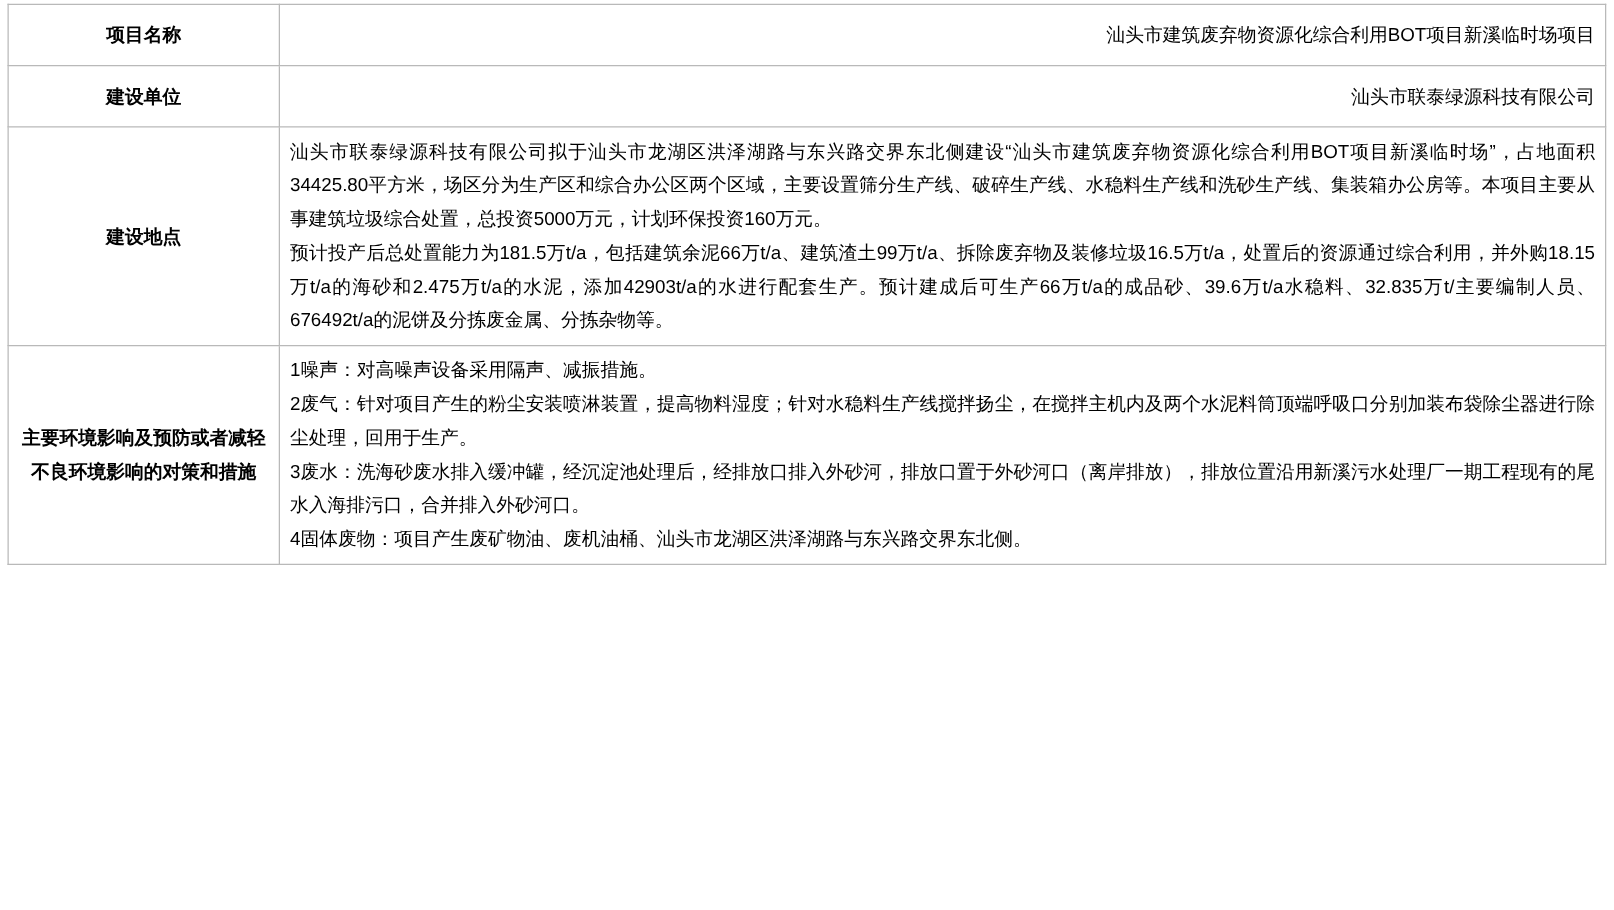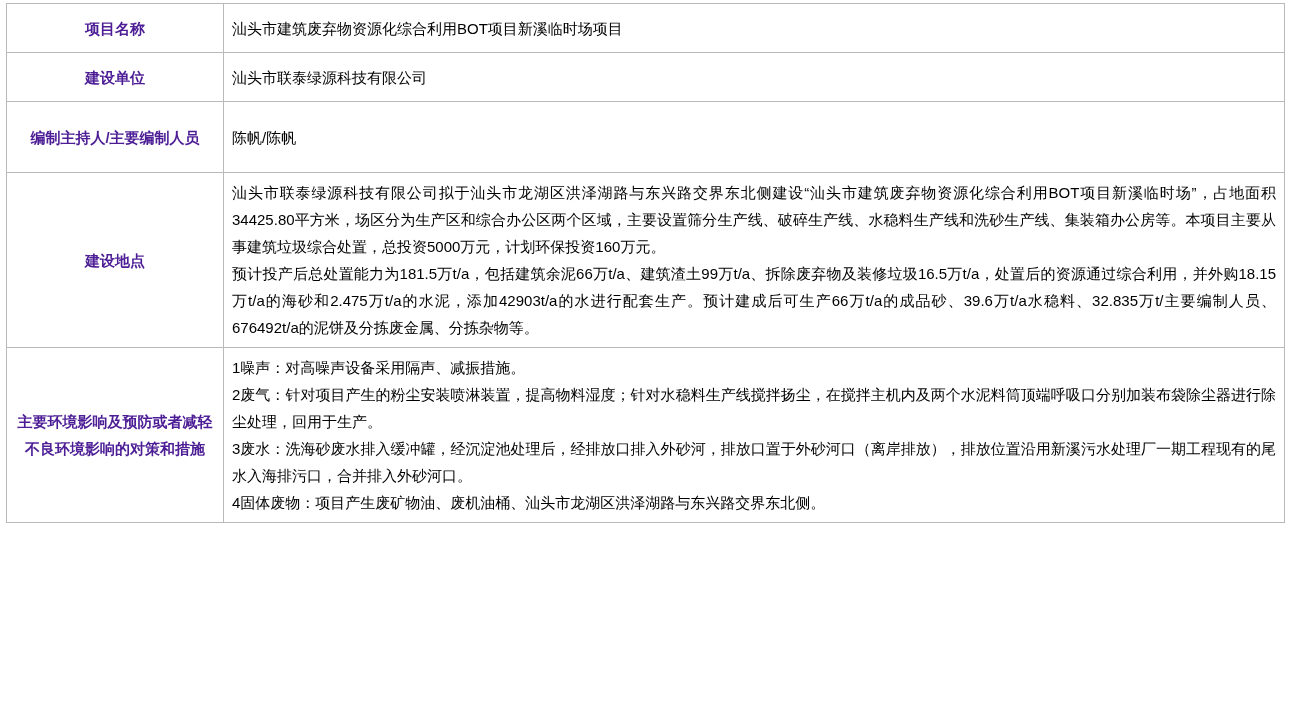--- a/index.html
+++ b/index.html
@@ -30,26 +30,26 @@
     border: 1px solid #b9b9b9;
     vertical-align: middle;
     padding: 6px 8px;
     font-size: 15px;
     line-height: 1.8;
   }
   td.label {
     width: 200px;
     text-align: center;
     font-weight: bold;
-    color: #4c1d95;
+    color: #000000;
     font-size: 15.5px;
     padding: 8px 6px;
   }
   td.value-center {
-    text-align: left;
+    text-align: right;
     font-size: 15.5px;
   }
   td.value-block {
     text-align: justify;
     text-justify: inter-ideograph;
     font-size: 15px;
     line-height: 1.95;
     padding: 8px 10px 10px 10px;
   }
   td.value-block p {
@@ -73,24 +73,20 @@
   <table class="info">
     <tbody>
       <tr class="row-name">
         <td class="label">项目名称</td>
         <td class="value-center">汕头市建筑废弃物资源化综合利用BOT项目新溪临时场项目</td>
       </tr>
       <tr class="row-unit">
         <td class="label">建设单位</td>
         <td class="value-center">汕头市联泰绿源科技有限公司</td>
       </tr>
-      <tr class="row-person">
-        <td class="label">编制主持人/主要编制人员</td>
-        <td class="value-center">陈帆/陈帆</td>
-      </tr>
       <tr>
         <td class="label">建设地点</td>
         <td class="value-block">
           <p class="indent">汕头市联泰绿源科技有限公司拟于汕头市龙湖区洪泽湖路与东兴路交界东北侧建设“汕头市建筑废弃物资源化综合利用BOT项目新溪临时场”，占地面积34425.80平方米，场区分为生产区和综合办公区两个区域，主要设置筛分生产线、破碎生产线、水稳料生产线和洗砂生产线、集装箱办公房等。本项目主要从事建筑垃圾综合处置，总投资5000万元，计划环保投资160万元。</p>
           <p class="indent">预计投产后总处置能力为181.5万t/a，包括建筑余泥66万t/a、建筑渣土99万t/a、拆除废弃物及装修垃圾16.5万t/a，处置后的资源通过综合利用，并外购18.15万t/a的海砂和2.475万t/a的水泥，添加42903t/a的水进行配套生产。预计建成后可生产66万t/a的成品砂、39.6万t/a水稳料、32.835万t/主要编制人员、676492t/a的泥饼及分拣废金属、分拣杂物等。</p>
         </td>
       </tr>
       <tr>
         <td class="label">主要环境影响及预防或者减轻不良环境影响的对策和措施</td>
         <td class="value-block">

